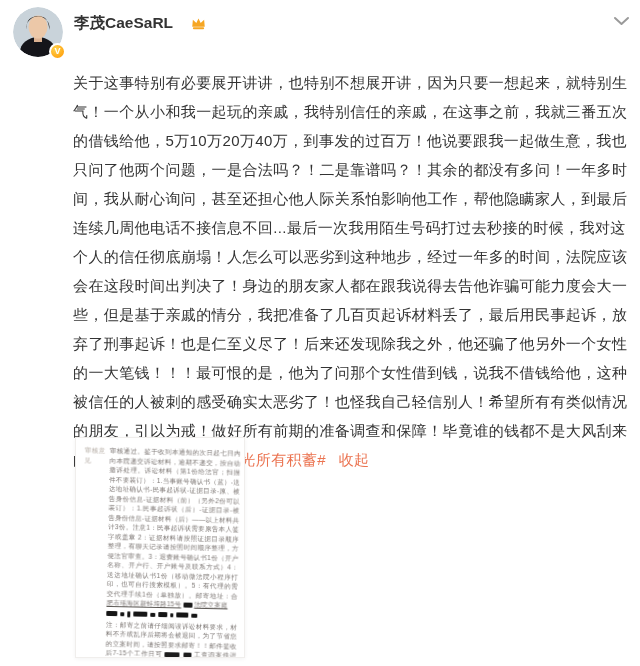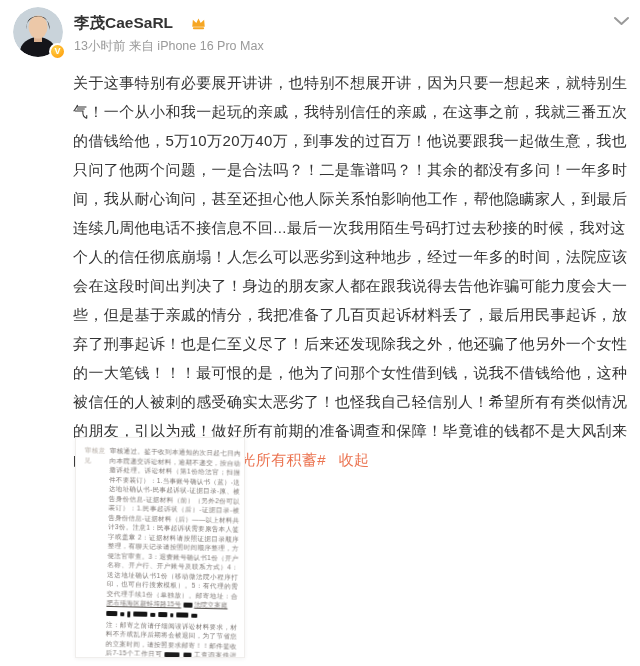--- a/index.html
+++ b/index.html
@@ -72,21 +72,20 @@
   <div class="username-row">
     <span class="username">李茂CaeSaRL</span>
     <span class="crown">
       <svg width="15" height="13" viewBox="0 0 24 20">
         <path d="M2 15 L3 4 L8.5 9 L12 2 L15.5 9 L21 4 L22 15 Z" fill="#f6a623"></path>
         <rect x="3" y="16" width="18" height="3" rx="1.5" fill="#f6a623"></rect>
       </svg>
     </span>
   </div>
 
-  <div class="meta">13小时前 来自 iPhone 16 Pro Max</div>
 
   <div class="chevron">
     <svg width="17" height="10" viewBox="0 0 17 10">
       <polyline points="2,2 8.5,8 15,2" fill="none" stroke="#9a9a9a" stroke-width="2" stroke-linecap="round" stroke-linejoin="round"></polyline>
     </svg>
   </div>
 
   <div class="post-text">
     <span>关于这事特别有必要展开讲讲，也特别不想展开讲，因为只要一想起来，就特别生气！一个从小和我一起玩的亲戚，我特别信任的亲戚，在这事之前，我就三番五次的借钱给他，5万10万20万40万，到事发的过百万！他说要跟我一起做生意，我也只问了他两个问题，一是合法吗？！二是靠谱吗？！其余的都没有多问！一年多时间，我从耐心询问，甚至还担心他人际关系怕影响他工作，帮他隐瞒家人，到最后连续几周他电话不接信息不回...最后一次我用陌生号码打过去秒接的时候，我对这个人的信任彻底崩塌！人怎么可以恶劣到这种地步，经过一年多的时间，法院应该会在这段时间出判决了！身边的朋友家人都在跟我说得去告他诈骗可能力度会大一些，但是基于亲戚的情分，我把准备了几百页起诉材料丢了，最后用民事起诉，放弃了刑事起诉！也是仁至义尽了！后来还发现除我之外，他还骗了他另外一个女性的一大笔钱！！！最可恨的是，他为了问那个女性借到钱，说我不借钱给他，这种被信任的人被刺的感受确实太恶劣了！也怪我自己轻信别人！希望所有有类似情况的朋友，引以为戒！做好所有前期的准备调查和保障！毕竟谁的钱都不是大风刮来的！</span>
     <a class="topic" style="color: rgb(235, 115, 80);">#李茂自曝被亲戚骗光所有积蓄#</a>

